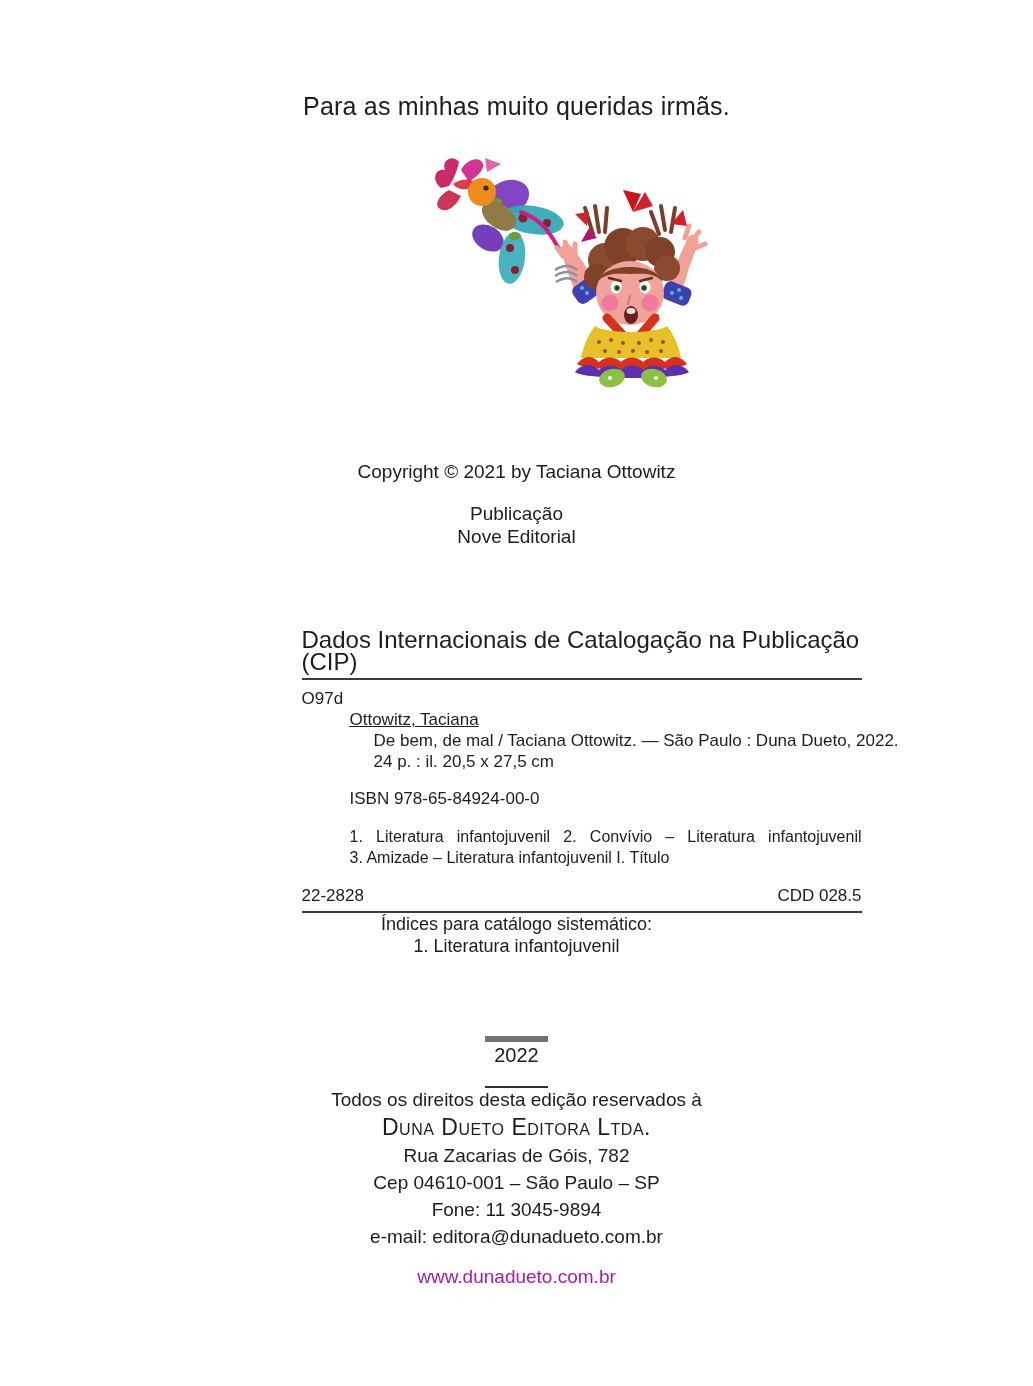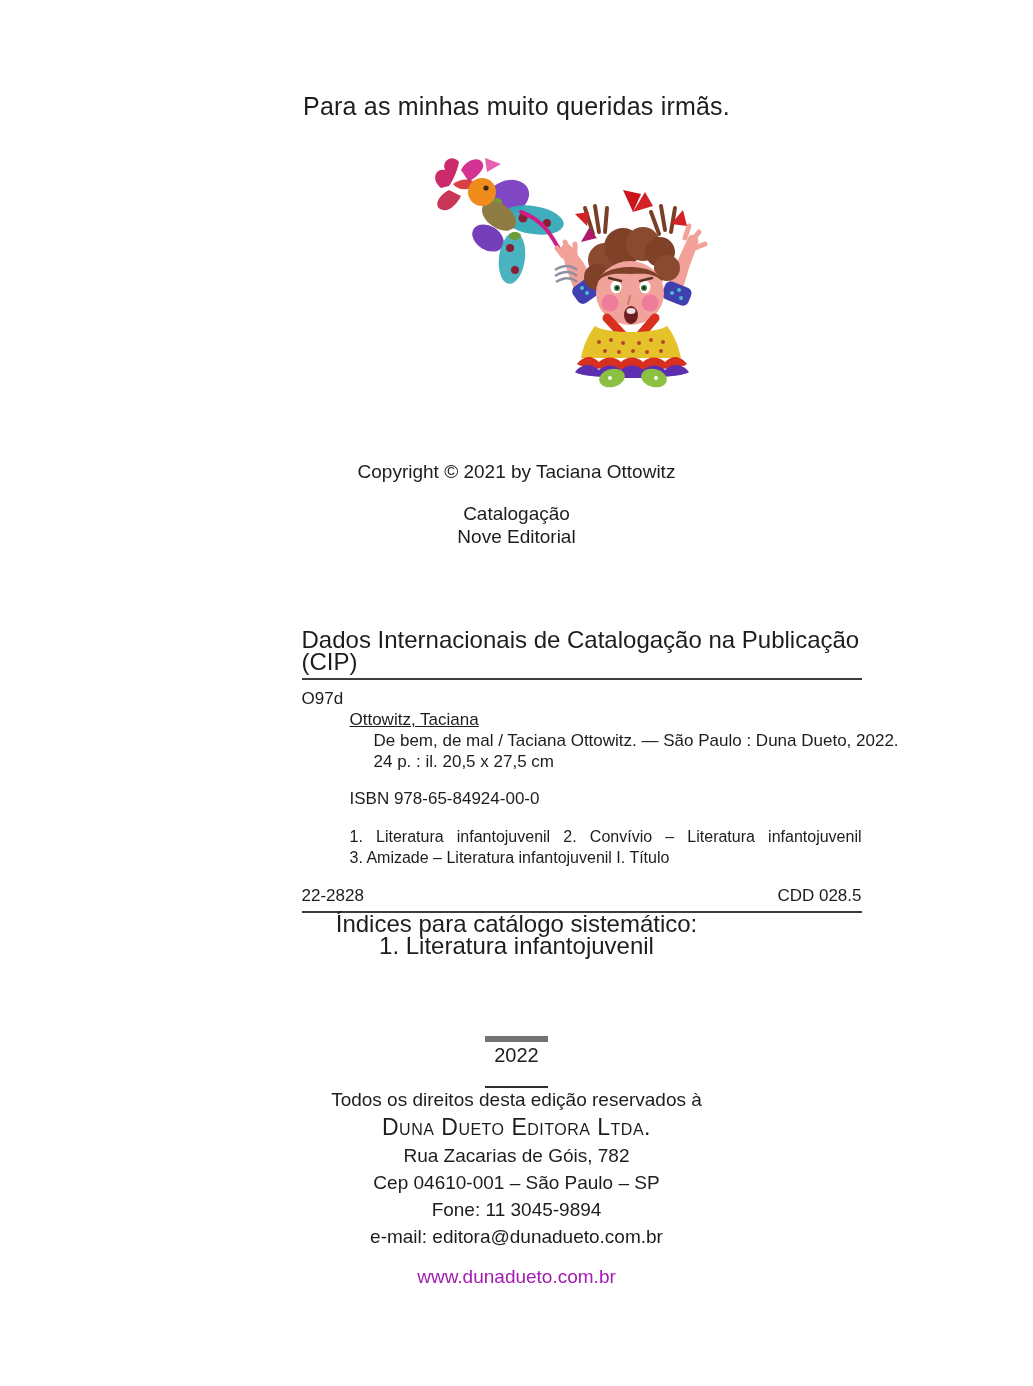--- a/index.html
+++ b/index.html
@@ -27,21 +27,21 @@
   .cip-header { font-size: 24px; line-height: 22px; }
   .cip-rule { border: 0; border-top: 2px solid #3d3d3d; margin-top: 5px; }
   .cip-callnum { margin-top: 8px; white-space: nowrap; }
   .ind1 { padding-left: 48px; white-space: nowrap; text-decoration: underline; }
   .ind2 { padding-left: 72px; white-space: nowrap; }
   .cip-isbn { margin-top: 16px; padding-left: 48px; white-space: nowrap; }
   .cip-subjects { margin-top: 17px; margin-left: 48px; width: 512px; font-size: 16px; }
   .cip-subjects .just { text-align: justify; text-align-last: justify; }
   .cip-record { margin-top: 17px; display: flex; justify-content: space-between; }
 
-  .catalog-index { top: 913px; font-size: 24px; line-height: 22px; }
+  .catalog-index { top: 913px; font-size: 18px; line-height: 22px; }
 
   .year-wrap { top: 1036px; }
   .year {
     display: inline-block;
     font-size: 20px;
     padding: 2px 9px 19px 9px;
     border-top: 6px solid #737373;
     border-bottom: 2px solid #2e2e2e;
     text-align: right;
   }
@@ -159,21 +159,21 @@
       <ellipse cx="185" cy="228" rx="13" ry="9" transform="rotate(-14 185 228)" fill="#8cc043"></ellipse>
       <ellipse cx="227" cy="228" rx="13" ry="9" transform="rotate(14 227 228)" fill="#8cc043"></ellipse>
       <circle cx="183" cy="228" r="2" fill="#fdfdf4"></circle>
       <circle cx="229" cy="228" r="2" fill="#fdfdf4"></circle>
     </svg>
   </div>
 
   <div class="centered copyright">Copyright © 2021 by Taciana Ottowitz</div>
 
   <div class="centered credits">
-    <div>Catalogação</div>
+    <div>Publicação</div>
     <div>Nove Editorial</div>
   </div>
 
   <div class="cip">
     <div class="cip-header">
       <div>Dados Internacionais de Catalogação na Publicação (CIP)</div>
     </div>
     <hr class="cip-rule">
     <div class="cip-callnum">O97d</div>
     <div class="ind1">Ottowitz, Taciana</div>

